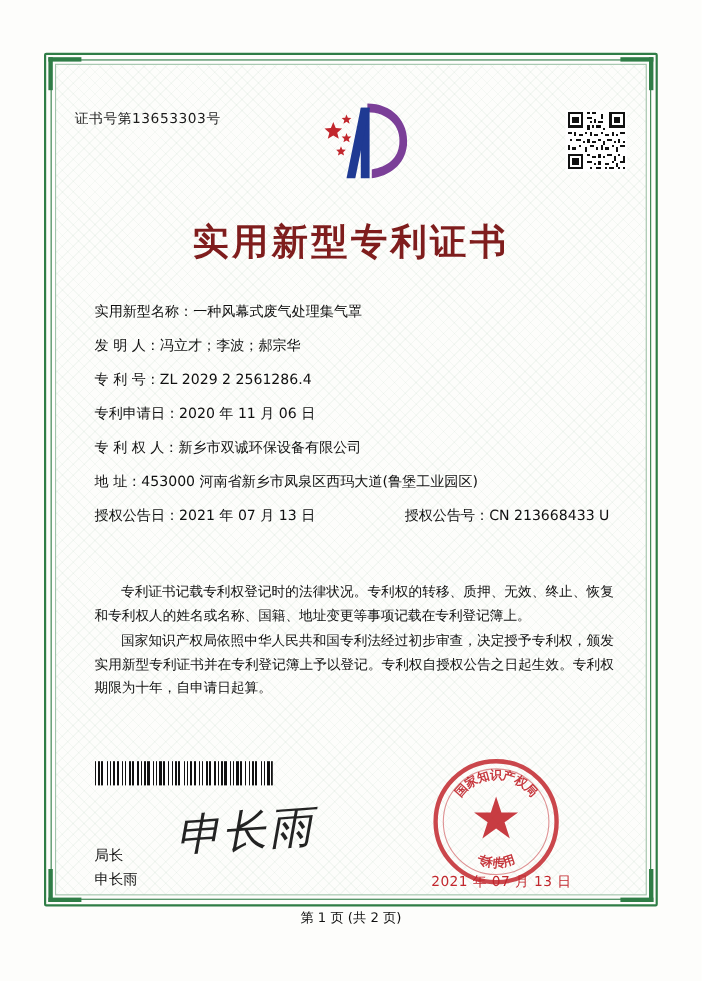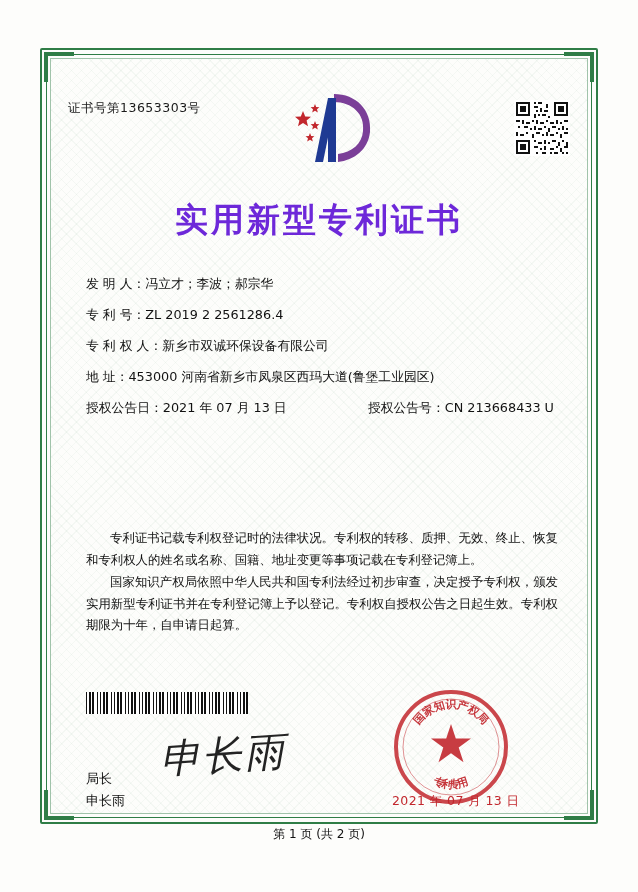--- a/index.html
+++ b/index.html
@@ -60,21 +60,21 @@
   .logo{
     position:absolute;left:290px;top:88px;width:86px;height:80px;
   }
   .qr{
     position:absolute;right:68px;top:100px;width:56px;height:56px;
   }
   .title{
     position:absolute;left:0;right:0;top:198px;
     text-align:center;
     font-family:"DejaVu Serif","Liberation Serif",serif;
-    font-size:33px;font-weight:700;color:#6d28d9;letter-spacing:3px;
+    font-size:33px;font-weight:700;color:#7f1d1d;letter-spacing:3px;
   }
   .fields{
     position:absolute;left:86px;top:268px;right:80px;
     font-size:12.8px;color:#111;line-height:31px;
   }
   .field-row{white-space:nowrap;}
   .lbl{display:inline-block;}
   .val{display:inline-block;}
   .row-split{display:flex;justify-content:space-between;}
   .row-split .right{padding-right:4px;}
@@ -230,24 +230,30 @@
         <rect x="24" y="26" width="1" height="1"></rect>
           <rect x="26" y="26" width="1" height="1"></rect>
       </g>
     </svg>
   </div>
 
   <div class="title">实用新型专利证书</div>
 
   <div class="fields">
     <div class="field-row">
+      <span class="lbl">实用新型名称：</span><span class="val">一种风幕式废气处理集气罩</span>
+    </div>
+    <div class="field-row">
       <span class="lbl">发  明  人：</span><span class="val">冯立才；李波；郝宗华</span>
     </div>
     <div class="field-row">
-      <span class="lbl">专  利  号：</span><span class="val">ZL 2019 2 2561286.4</span>
+      <span class="lbl">专  利  号：</span><span class="val">ZL 2029 2 2561286.4</span>
+    </div>
+    <div class="field-row">
+      <span class="lbl">专利申请日：</span><span class="val">2020 年 11 月 06 日</span>
     </div>
     <div class="field-row">
       <span class="lbl">专 利 权 人：</span><span class="val">新乡市双诚环保设备有限公司</span>
     </div>
     <div class="field-row">
       <span class="lbl">地      址：</span><span class="val">453000 河南省新乡市凤泉区西玛大道(鲁堡工业园区)</span>
     </div>
     <div class="row-split">
       <div>
         <span class="lbl">授权公告日：</span><span class="val">2021 年 07 月 13 日</span>

